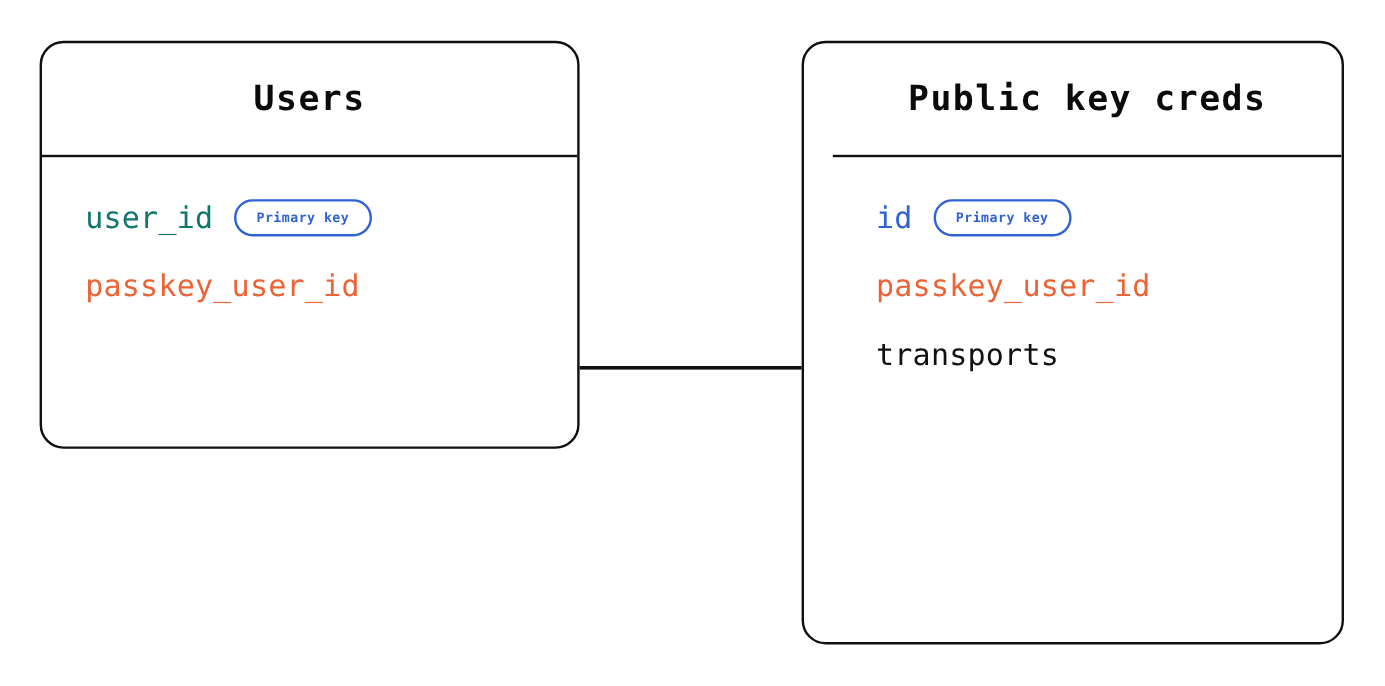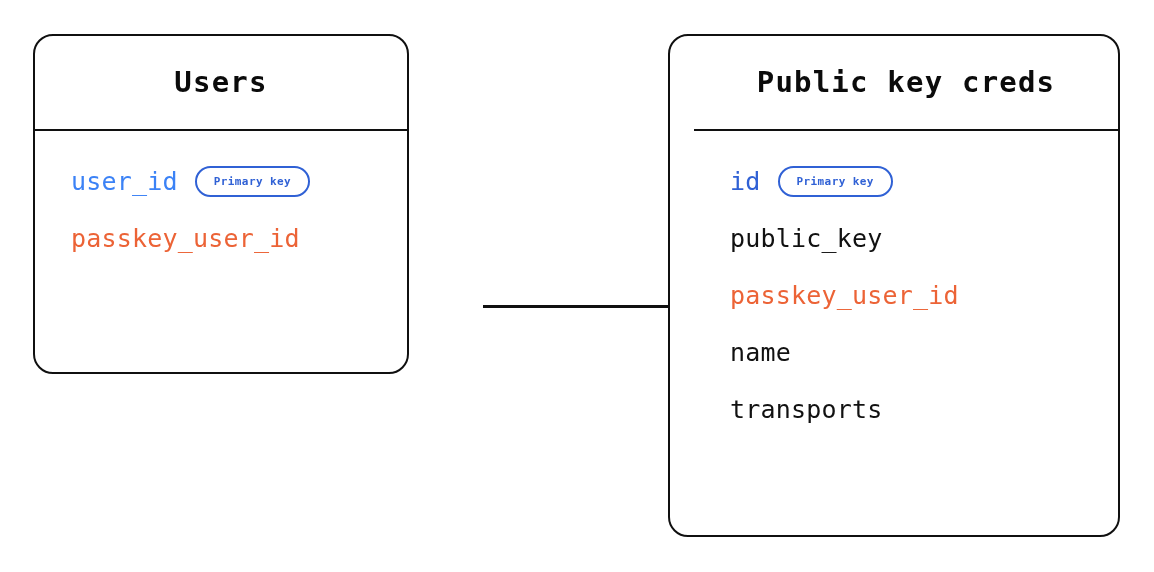--- a/index.html
+++ b/index.html
@@ -105,50 +105,44 @@
     position: absolute;
     background: #101010;
     height: 2.5px;
   }
 </style>
 </head>
 <body>
 
 <div id="canvas">
     <div class="connector" style="left: 483px; top: 305px; width: 185px; background: rgb(16, 16, 16);"></div>
-    <div class="entity" style="left: 33px; top: 34px; width: 376px; height: 340px; border-color: rgb(16, 16, 16);">
+    <div class="entity" style="left: 33px; top: 34px; width: 450px; height: 340px; border-color: rgb(16, 16, 16);">
       <div class="entity-header" style="border-bottom-color: rgb(16, 16, 16);">
         <div class="entity-title">Users</div>
       </div>
       <div class="entity-body">
         <div class="field-row">
-          <span class="field-name key" style="color: #3b82f6; text-align: center;">user_id</span>
+          <span class="field-name key" style="color: #0f766e; text-align: center;">user_id</span>
           <span class="pk-badge" style="border-color: rgb(48, 97, 213); color: rgb(48, 97, 213);">Primary key</span>
         </div>
         <div class="field-row">
           <span class="field-name fk" style="color: rgb(236, 99, 54);">passkey_user_id</span>
         </div>
       </div>
     </div>
     <div class="entity" style="left: 668px; top: 34px; width: 452px; height: 503px; border-color: rgb(16, 16, 16); padding-left: 24px;">
       <div class="entity-header" style="border-bottom-color: rgb(16, 16, 16);">
         <div class="entity-title">Public key creds</div>
       </div>
       <div class="entity-body">
         <div class="field-row">
           <span class="field-name key" style="color: rgb(48, 97, 213);">id</span>
           <span class="pk-badge" style="border-color: rgb(48, 97, 213); color: rgb(48, 97, 213);">Primary key</span>
         </div>
         <div class="field-row">
-          <span class="field-name plain" style="color: rgb(17, 17, 17);">public_key</span>
-        </div>
-        <div class="field-row">
           <span class="field-name fk" style="color: rgb(236, 99, 54);">passkey_user_id</span>
-        </div>
-        <div class="field-row">
-          <span class="field-name plain" style="color: rgb(17, 17, 17);">name</span>
         </div>
         <div class="field-row">
           <span class="field-name plain" style="color: rgb(17, 17, 17);">transports</span>
         </div>
       </div>
     </div>
   </div>
 
 </body></html>

